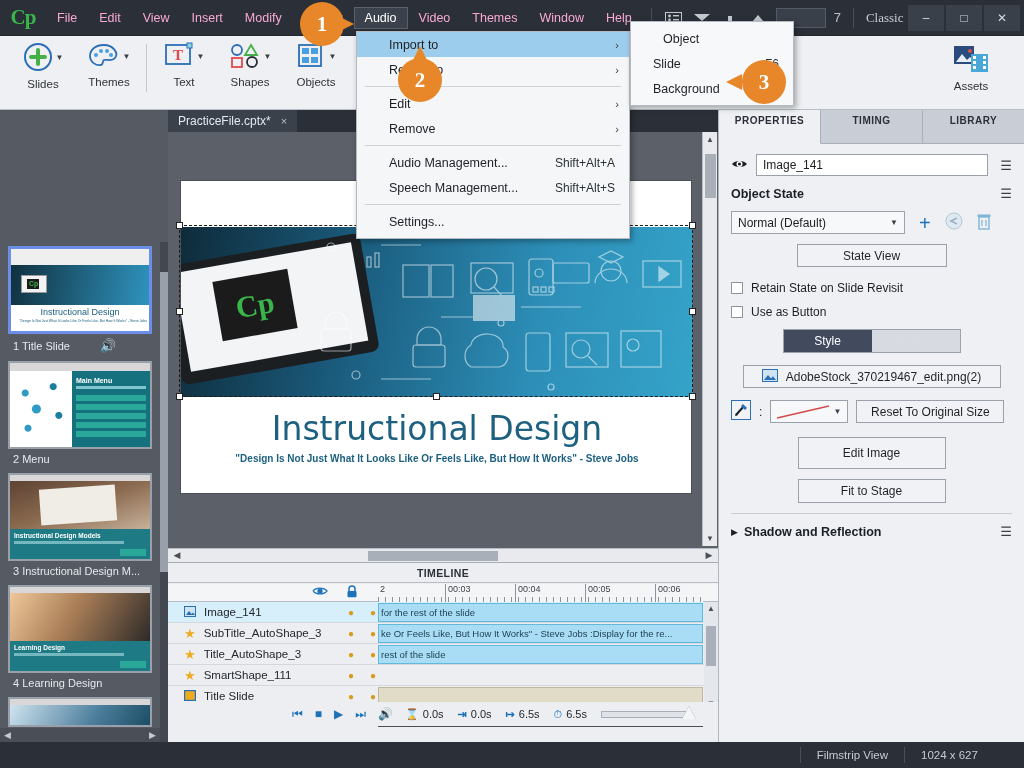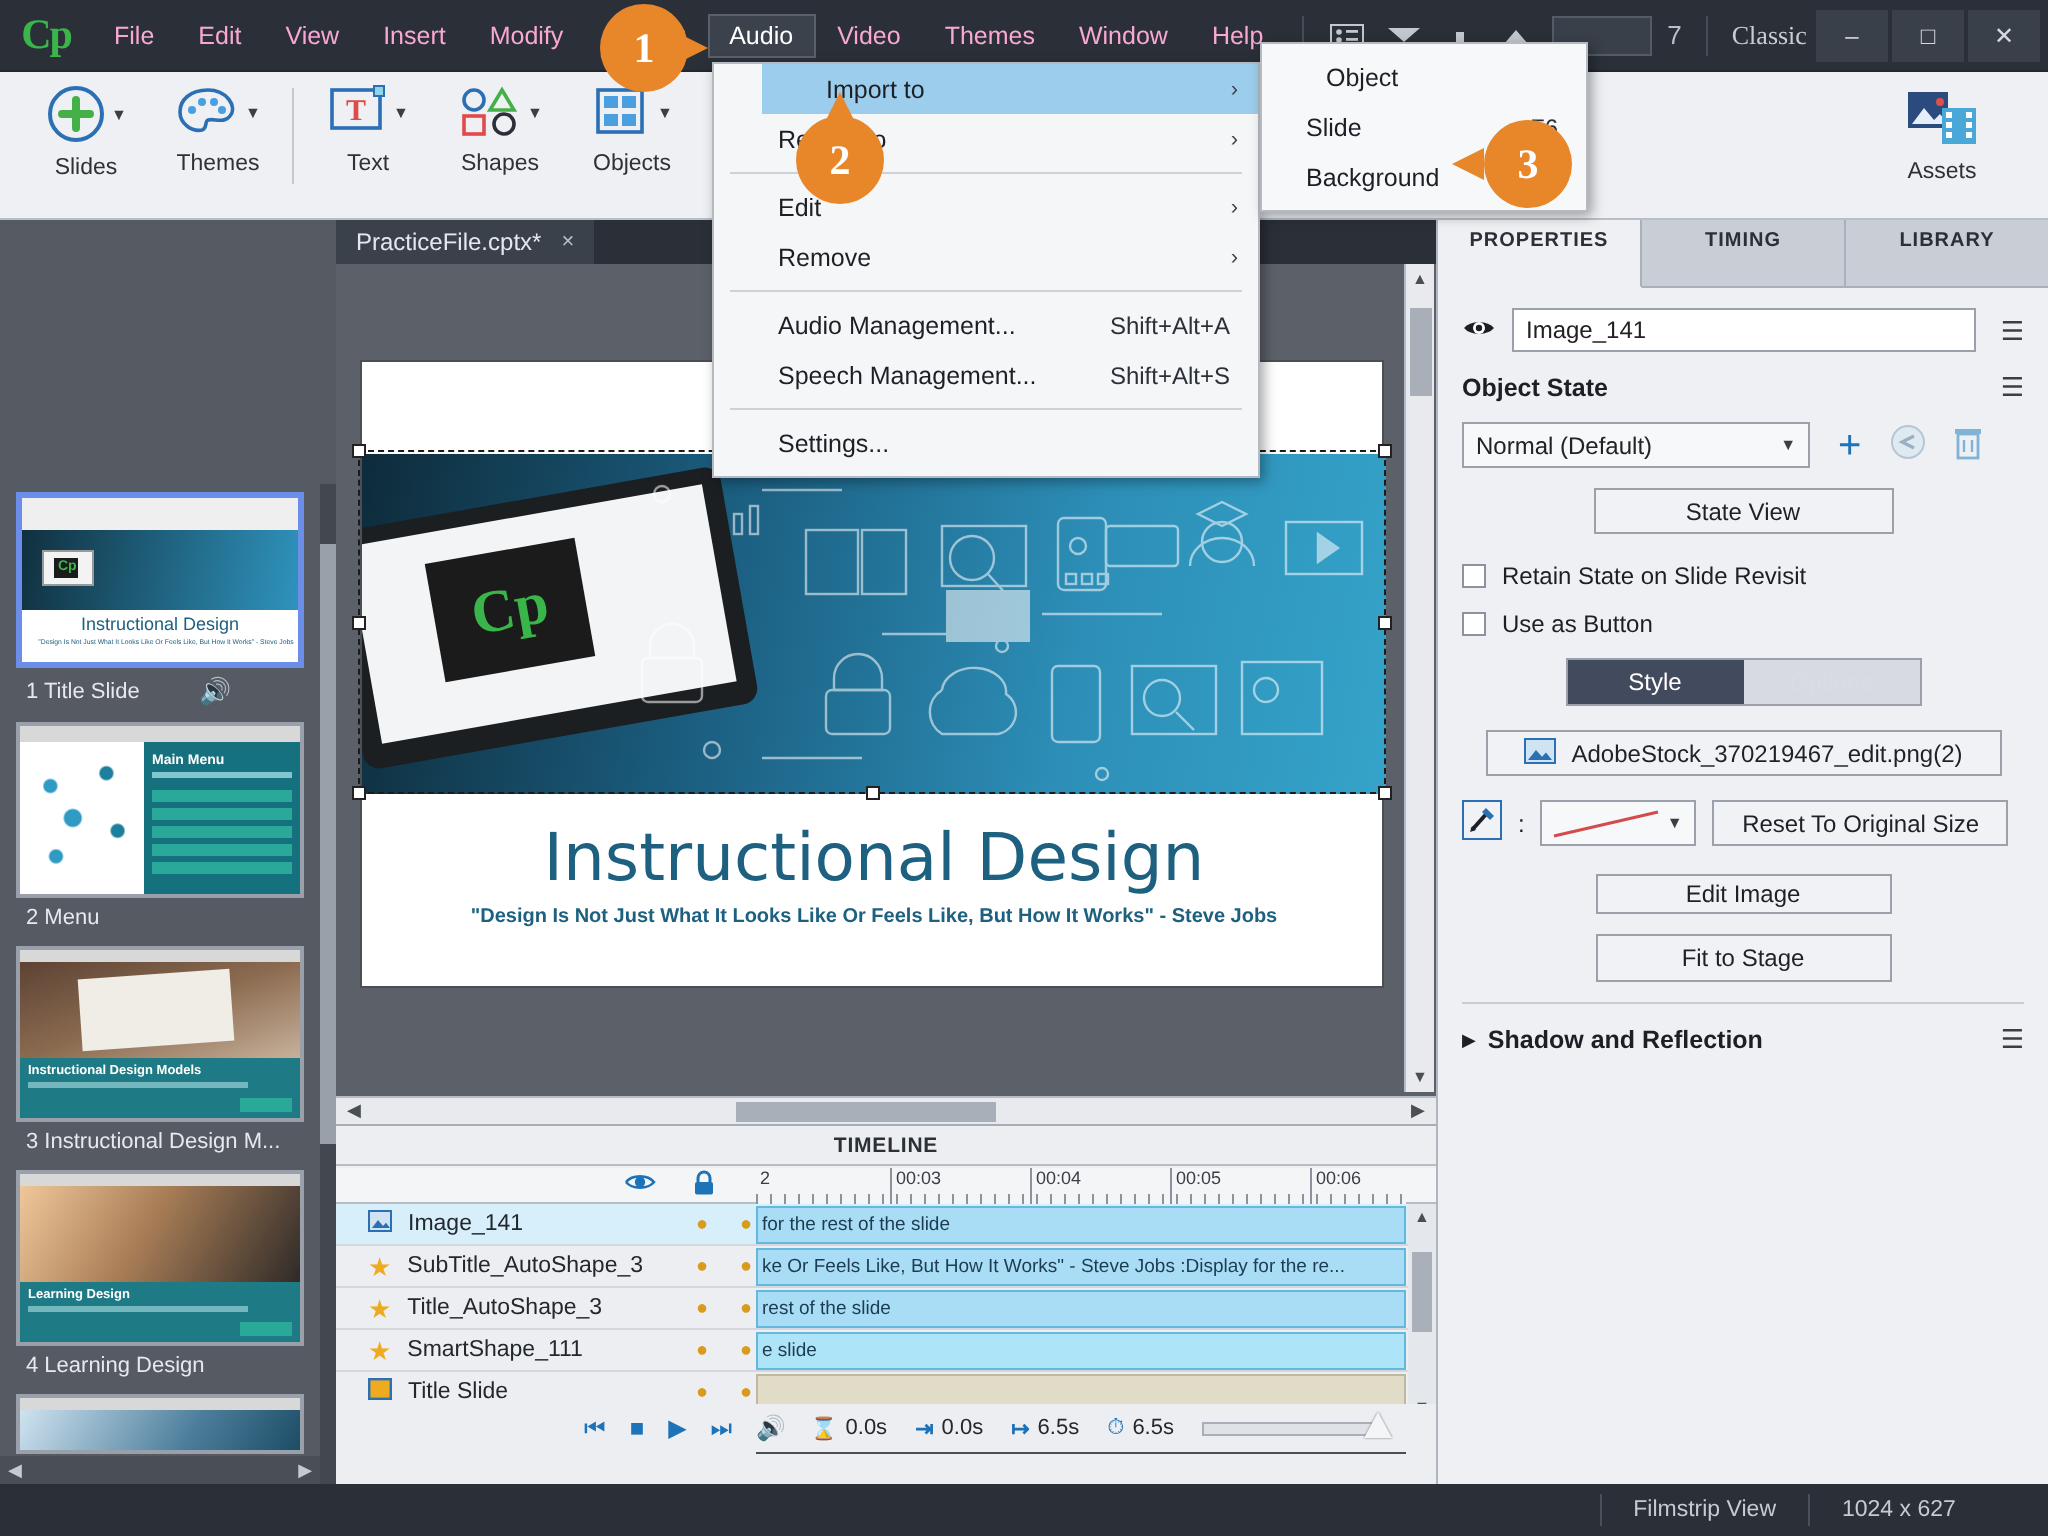--- a/index.html
+++ b/index.html
@@ -144,21 +144,21 @@
              border:1px solid #9aa1ab; background:#d7dbe1;}
   .seg { flex:1; display:flex; align-items:center; justify-content:center; font-size:12px;}
   .seg.on { background:#424a5e; color:#fff; }
   .divider { height:1px; background:#c8cdd5; margin:10px 0; }
 
   
   #audiomenu { position:absolute; left:356px; top:31px; width:274px; background:#f5f6f8;
                border:1px solid #b5bac2; box-shadow:2px 2px 6px rgba(0,0,0,.35); z-index:60;}
   .dm-item { height:25px; display:flex; align-items:center; padding:0 14px 0 32px; font-size:12.5px;
              color:#1c2026; position:relative; }
-  .dm-item.hl { background:#9ccdec;margin-left:24px; }
+  .dm-item.hl { background:#9ccdec; }
   .dm-item .arrow { position:absolute; right:10px; font-size:11px; color:#3b4049;}
   .dm-item .shortcut { position:absolute; right:14px; font-size:12px; color:#2b3038;}
   .dm-sep { height:1px; background:#cdd2d9; margin:4px 8px;}
   #submenu { position:absolute; left:630px; top:21px; width:164px; background:#f7f8fa;
              border:1px solid #b5bac2; box-shadow:2px 2px 6px rgba(0,0,0,.35); z-index:61;}
 
   
   .callout { position:absolute; width:44px; height:44px; z-index:90; }
   .callout .circ { width:44px; height:44px; border-radius:50%; background:#e8862a;
                    display:flex; align-items:center; justify-content:center; color:#fff;
@@ -569,21 +569,20 @@
     <div class="tl-bar" style="top:1px;width:325px;">rest of the slide</div>
   </div>
 
   <div class="tl-row" style="top:102px;">
     <div class="tl-name">
       <span style="color:#eeab1f;font-size:13px;">★</span>
       <span>SmartShape_111</span>
     </div>
     <span style="position:absolute;left:180px;color:#d89b1b;font-size:10px;">●</span>
     <span style="position:absolute;left:202px;color:#d89b1b;font-size:10px;">●</span>
-    <div class="tl-bar" style="top:1px;width:325px;background:#aee4f8;">e slide</div>
   </div>
 
   <div class="tl-row" style="top:123px;">
     <div class="tl-name">
       <span><svg width="12" height="11" viewBox="0 0 12 11">
             <rect x="0.5" y="0.5" width="11" height="10" fill="#eeab1f" stroke="#2b6fb5" stroke-width="1.4"></rect>
           </svg></span>
       <span>Title Slide</span>
     </div>
     <span style="position:absolute;left:180px;color:#d89b1b;font-size:10px;">●</span>
@@ -751,21 +750,21 @@
       <div class="sel-box" style="width:78px;position:relative;">
         <svg width="62" height="18" viewBox="0 0 62 18" style="position:absolute;left:4px;top:2px;">
             <line x1="2" y1="15" x2="54" y2="3" stroke="#d44b4b" stroke-width="1.6"></line>
           </svg>
         <span class="caret" style="margin-left:auto;position:relative;z-index:2;">▼</span>
       </div>
       <div class="btn" style="width:148px;">Reset To Original Size</div>
     </div>
 
     <div style="display:flex;justify-content:center;margin-bottom:10px;">
-      <div class="btn" style="width:148px;height:20px;">Edit Image</div>
+      <div class="btn" style="width:148px;height:32px;">Edit Image</div>
     </div>
     <div style="display:flex;justify-content:center;margin-bottom:8px;">
       <div class="btn" style="width:148px;height:24px;">Fit to Stage</div>
     </div>
 
     <div class="divider"></div>
 
     <div class="rp-row" style="margin-bottom:0;">
       <span style="font-size:9px;color:#1c2026;margin-right:6px;">▶</span>
       <span class="rp-h">Shadow and Reflection</span>

